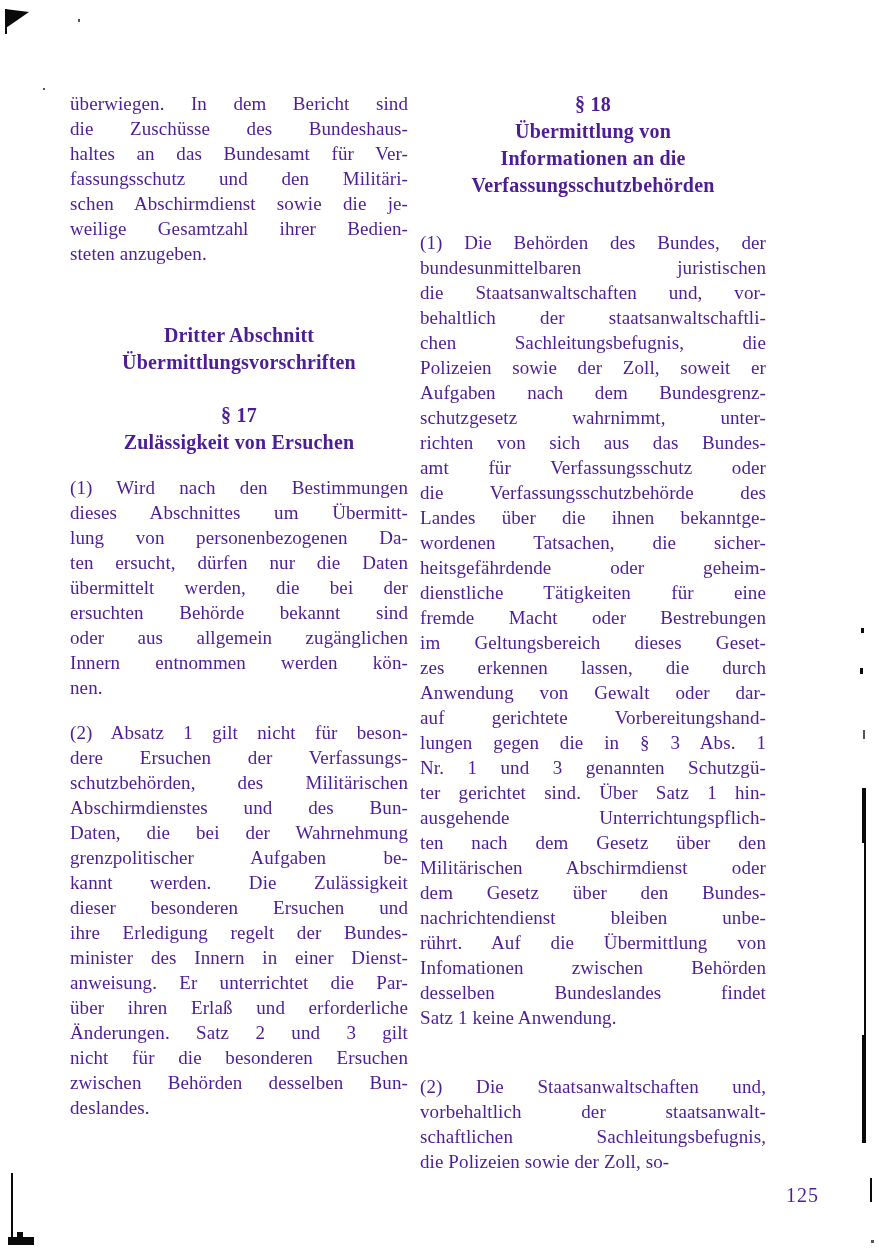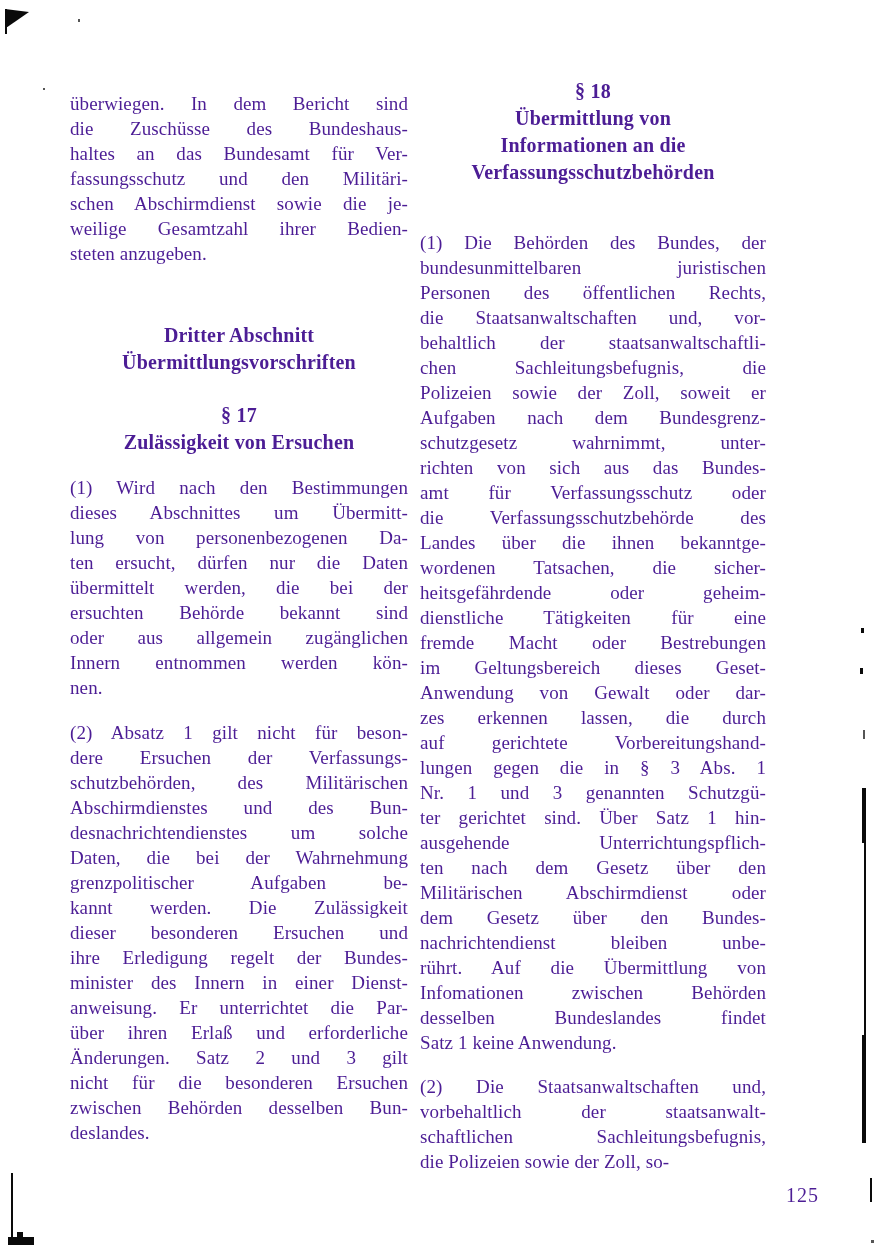--- a/index.html
+++ b/index.html
@@ -104,65 +104,63 @@
       <div class="line">oder aus allgemein zugänglichen</div>
       <div class="line">Innern entnommen werden kön-</div>
       <div class="line last">nen.</div>
     </div>
 
   <div class="block col-left body-text" style="top: 720px;">
       <div class="line">(2) Absatz 1 gilt nicht für beson-</div>
       <div class="line">dere Ersuchen der Verfassungs-</div>
       <div class="line">schutzbehörden, des Militärischen</div>
       <div class="line">Abschirmdienstes und des Bun-</div>
-      <div class="line">desnachrichtendienstes um solche</div>
       <div class="line">Daten, die bei der Wahrnehmung</div>
       <div class="line">grenzpolitischer Aufgaben be-</div>
       <div class="line">kannt werden. Die Zulässigkeit</div>
       <div class="line">dieser besonderen Ersuchen und</div>
       <div class="line">ihre Erledigung regelt der Bundes-</div>
       <div class="line">minister des Innern in einer Dienst-</div>
       <div class="line">anweisung. Er unterrichtet die Par-</div>
       <div class="line">über ihren Erlaß und erforderliche</div>
       <div class="line">Änderungen. Satz 2 und 3 gilt</div>
       <div class="line">nicht für die besonderen Ersuchen</div>
       <div class="line">zwischen Behörden desselben Bun-</div>
       <div class="line last">deslandes.</div>
     </div>
 
-  <div class="block col-right heading" style="top: 78px;">
+  <div class="block col-right heading" style="top: 91px;">
     <div class="hline">§ 18</div>
     <div>
         <div class="line">Übermittlung von</div>
         <div class="line">Informationen an die</div>
         <div class="line last">Verfassungsschutzbehörden</div>
       </div>
   </div>
 
   <div class="block col-right body-text" style="top: 230px;">
       <div class="line">(1) Die Behörden des Bundes, der</div>
       <div class="line">bundesunmittelbaren juristischen</div>
-      <div class="line">Personen des öffentlichen Rechts,</div>
       <div class="line">die Staatsanwaltschaften und, vor-</div>
       <div class="line">behaltlich der staatsanwaltschaftli-</div>
       <div class="line">chen Sachleitungsbefugnis, die</div>
       <div class="line">Polizeien sowie der Zoll, soweit er</div>
       <div class="line">Aufgaben nach dem Bundesgrenz-</div>
       <div class="line">schutzgesetz wahrnimmt, unter-</div>
       <div class="line">richten von sich aus das Bundes-</div>
       <div class="line">amt für Verfassungsschutz oder</div>
       <div class="line">die Verfassungsschutzbehörde des</div>
       <div class="line">Landes über die ihnen bekanntge-</div>
       <div class="line">wordenen Tatsachen, die sicher-</div>
       <div class="line">heitsgefährdende oder geheim-</div>
       <div class="line">dienstliche Tätigkeiten für eine</div>
       <div class="line">fremde Macht oder Bestrebungen</div>
       <div class="line">im Geltungsbereich dieses Geset-</div>
+      <div class="line">zes erkennen lassen, die durch</div>
       <div class="line">Anwendung von Gewalt oder dar-</div>
-      <div class="line">zes erkennen lassen, die durch</div>
       <div class="line">auf gerichtete Vorbereitungshand-</div>
       <div class="line">lungen gegen die in § 3 Abs. 1</div>
       <div class="line">Nr. 1 und 3 genannten Schutzgü-</div>
       <div class="line">ter gerichtet sind. Über Satz 1 hin-</div>
       <div class="line">ausgehende Unterrichtungspflich-</div>
       <div class="line">ten nach dem Gesetz über den</div>
       <div class="line">Militärischen Abschirmdienst oder</div>
       <div class="line">dem Gesetz über den Bundes-</div>
       <div class="line">nachrichtendienst bleiben unbe-</div>
       <div class="line">rührt. Auf die Übermittlung von</div>

